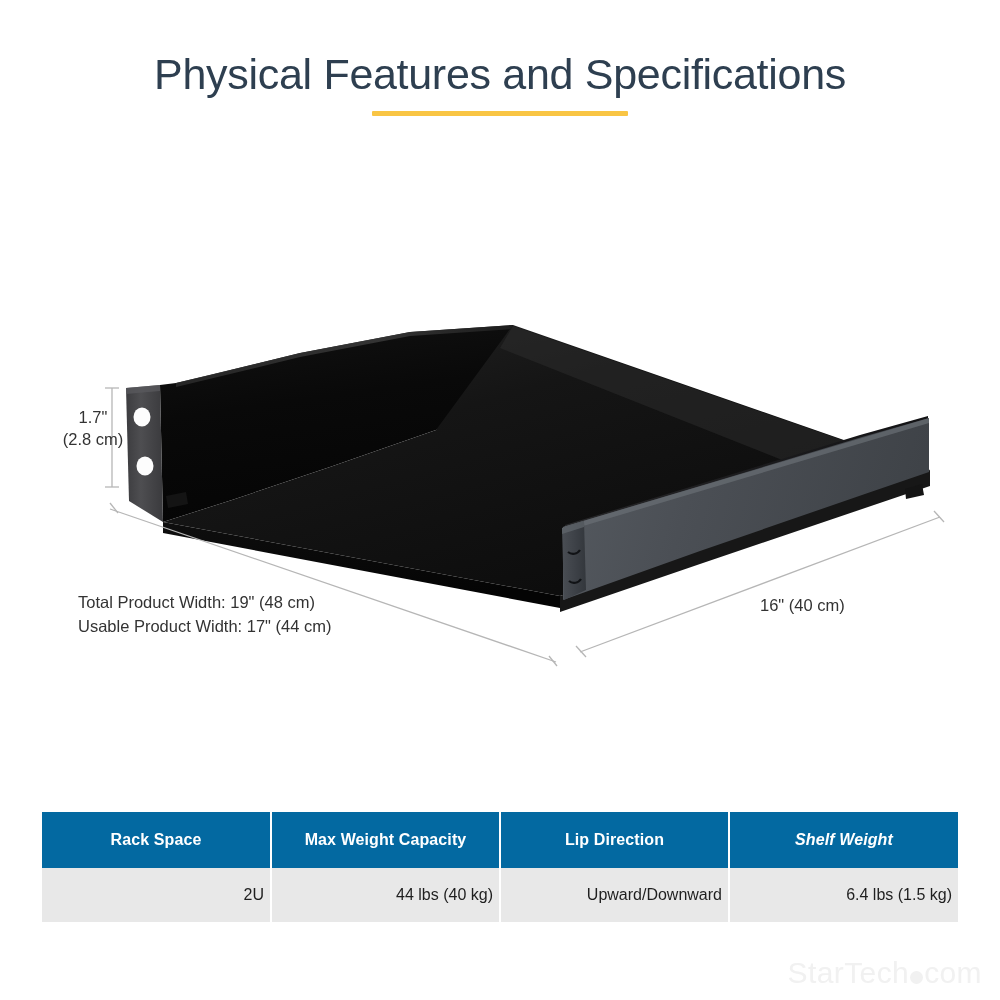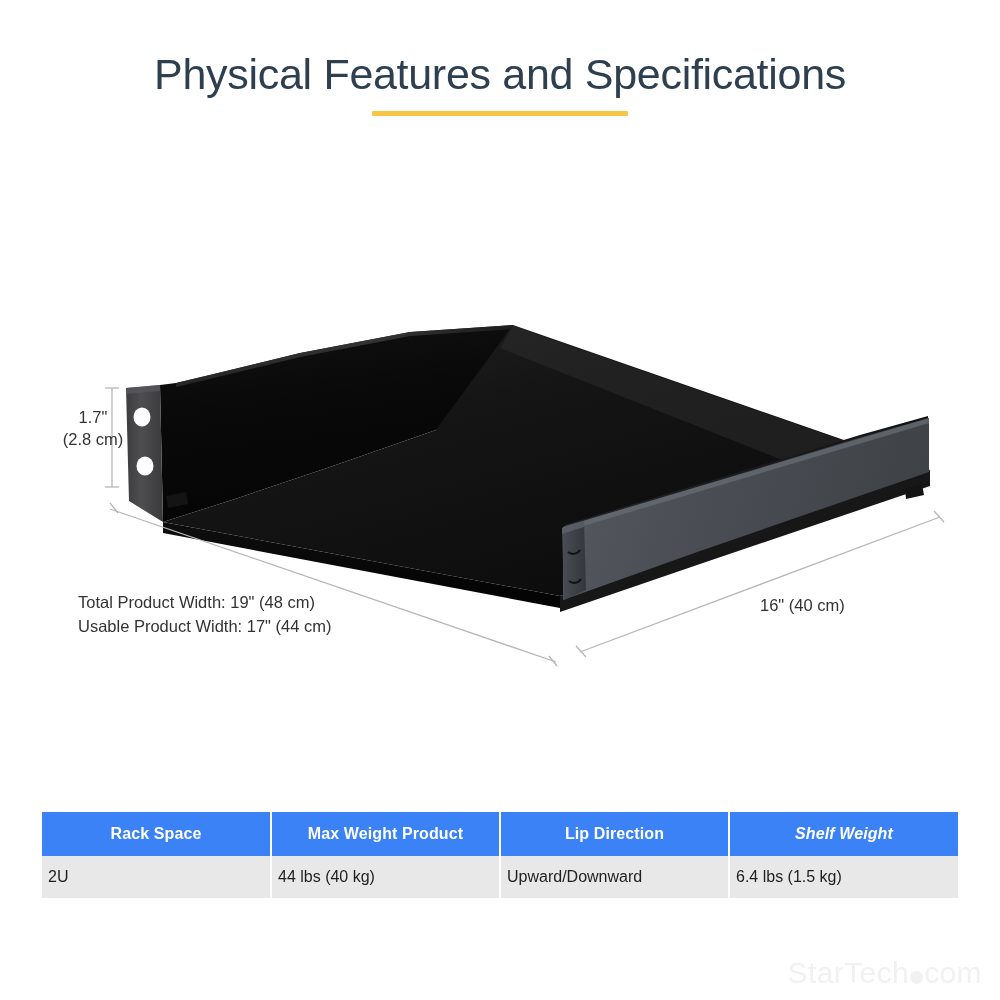--- a/index.html
+++ b/index.html
@@ -98,39 +98,39 @@
   
   .spec-table {
     position: absolute;
     left: 42px;
     top: 812px;
     width: 916px;
     border-collapse: collapse;
     table-layout: fixed;
   }
   .spec-table th {
-    background: #3b82f6;
+    background: #0369a1;
     color: #ffffff;
     font-size: 16px;
     font-weight: bold;
-    height: 44px;
+    height: 56px;
     text-align: center;
     vertical-align: middle;
     border-right: 2px solid #ffffff;
     padding: 0 6px;
     letter-spacing: 0.1px;
   }
   .spec-table th:last-child { border-right: none; font-style: italic; }
   .spec-table td {
     background: #e8e8e8;
     color: #1f1f1f;
     font-size: 16px;
     font-weight: 400;
-    height: 42px;
-    text-align: left;
+    height: 54px;
+    text-align: right;
     vertical-align: middle;
     border-right: 2px solid #ffffff;
     padding: 0 6px;
   }
   .spec-table td:last-child { border-right: none; }
 
   
   .watermark {
     position: absolute;
     right: 18px;
@@ -279,21 +279,21 @@
     <div>Total Product Width: 19" (48 cm)</div>
     <div>Usable Product Width: 17" (44 cm)</div>
   </div>
 
   <div class="dim-label dim-depth">16" (40 cm)</div>
 
   <table class="spec-table">
     <thead>
       <tr>
         <th>Rack Space</th>
-        <th>Max Weight Product</th>
+        <th>Max Weight Capacity</th>
         <th>Lip Direction</th>
         <th>Shelf Weight</th>
       </tr>
     </thead>
     <tbody>
       <tr>
         <td>2U</td>
         <td>44 lbs (40 kg)</td>
         <td>Upward/Downward</td>
         <td>6.4 lbs (1.5 kg)</td>

